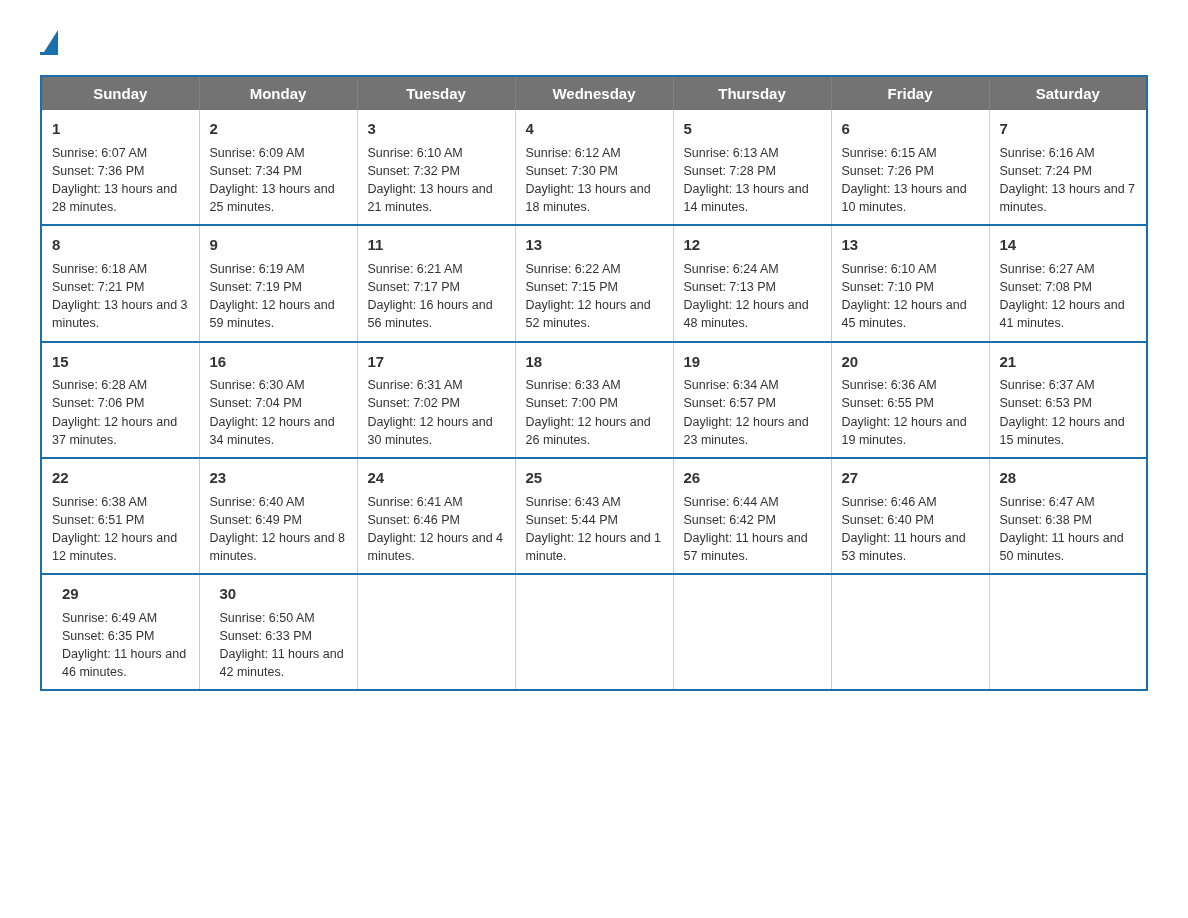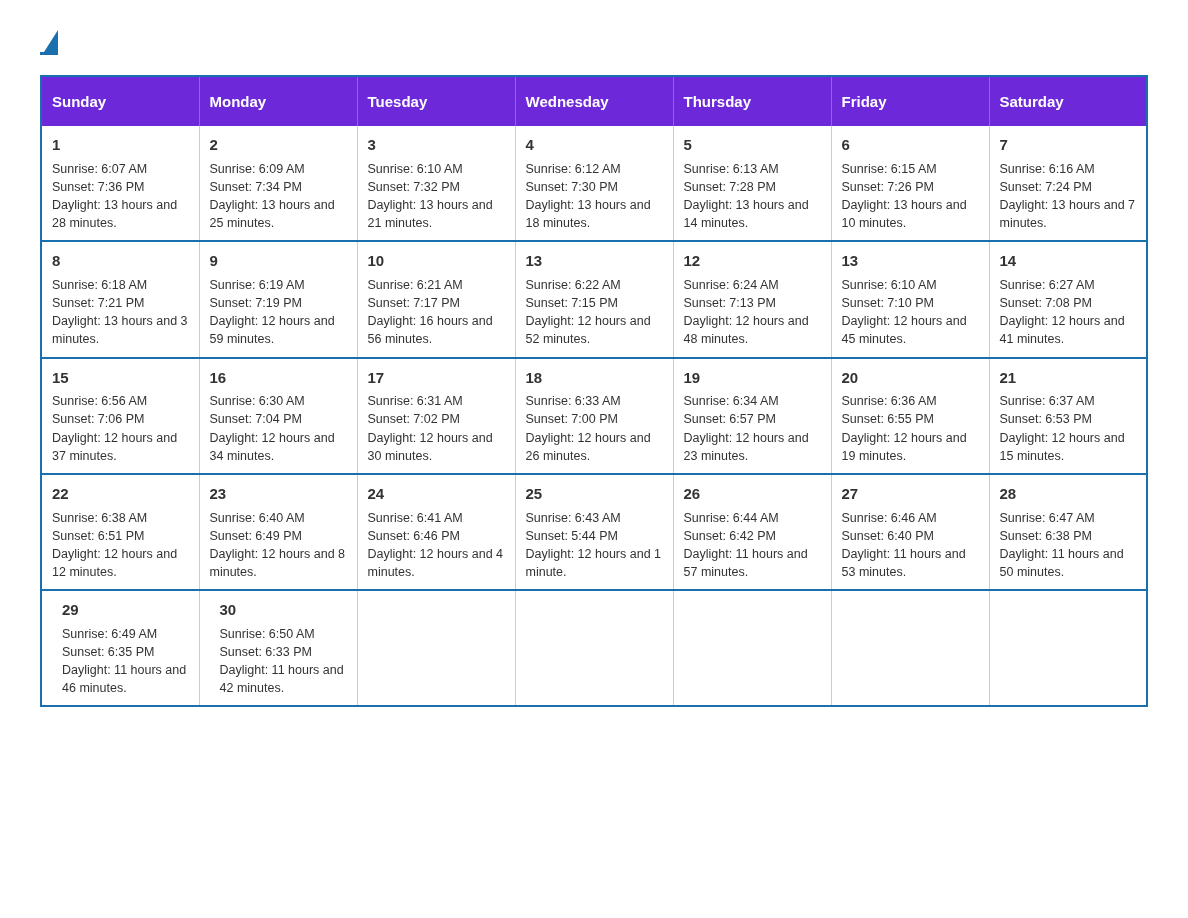--- a/index.html
+++ b/index.html
@@ -64,26 +64,26 @@
       font-size: 22px;
       color: #333;
       font-style: italic;
     }
     .calendar {
       width: 100%;
       border-collapse: collapse;
       border: 2px solid #1a6faf;
     }
     .calendar th {
-      background-color: #6d28d9;
+      background-color: #737373;
       color: #fff;
       font-size: 15px;
       font-weight: bold;
-      padding: 16px 10px;
-      text-align: left;
+      padding: 8px 10px;
+      text-align: center;
       border-right: 1px solid #4a8fc0;
     }
     .calendar th:last-child { border-right: none; }
     .calendar td {
       vertical-align: top;
       padding: 8px 10px;
       font-size: 12.5px;
       color: #333;
       border-right: 1px solid #ccc;
       border-bottom: 2px solid #1a6faf;
@@ -138,28 +138,28 @@
         <td><span class="day-num">2</span><span>Sunrise: 6:09 AM</span><br><span>Sunset: 7:34 PM</span><br><span>Daylight: 13 hours and 25 minutes.</span></td>
         <td><span class="day-num">3</span><span>Sunrise: 6:10 AM</span><br><span>Sunset: 7:32 PM</span><br><span>Daylight: 13 hours and 21 minutes.</span></td>
         <td><span class="day-num">4</span><span>Sunrise: 6:12 AM</span><br><span>Sunset: 7:30 PM</span><br><span>Daylight: 13 hours and 18 minutes.</span></td>
         <td><span class="day-num">5</span><span>Sunrise: 6:13 AM</span><br><span>Sunset: 7:28 PM</span><br><span>Daylight: 13 hours and 14 minutes.</span></td>
         <td><span class="day-num">6</span><span>Sunrise: 6:15 AM</span><br><span>Sunset: 7:26 PM</span><br><span>Daylight: 13 hours and 10 minutes.</span></td>
         <td><span class="day-num">7</span><span>Sunrise: 6:16 AM</span><br><span>Sunset: 7:24 PM</span><br><span>Daylight: 13 hours and 7 minutes.</span></td>
       </tr>
       <tr>
         <td><span class="day-num">8</span><span>Sunrise: 6:18 AM</span><br><span>Sunset: 7:21 PM</span><br><span>Daylight: 13 hours and 3 minutes.</span></td>
         <td><span class="day-num">9</span><span>Sunrise: 6:19 AM</span><br><span>Sunset: 7:19 PM</span><br><span>Daylight: 12 hours and 59 minutes.</span></td>
-        <td><span class="day-num">10</span><span>Sunrise: 6:21 AM</span><br><span>Sunset: 7:17 PM</span><br><span>Daylight: 16 hours and 56 minutes.</span></td>
+        <td><span class="day-num">11</span><span>Sunrise: 6:21 AM</span><br><span>Sunset: 7:17 PM</span><br><span>Daylight: 16 hours and 56 minutes.</span></td>
         <td><span class="day-num">13</span><span>Sunrise: 6:22 AM</span><br><span>Sunset: 7:15 PM</span><br><span>Daylight: 12 hours and 52 minutes.</span></td>
         <td><span class="day-num">12</span><span>Sunrise: 6:24 AM</span><br><span>Sunset: 7:13 PM</span><br><span>Daylight: 12 hours and 48 minutes.</span></td>
         <td><span class="day-num">13</span><span>Sunrise: 6:10 AM</span><br><span>Sunset: 7:10 PM</span><br><span>Daylight: 12 hours and 45 minutes.</span></td>
         <td><span class="day-num">14</span><span>Sunrise: 6:27 AM</span><br><span>Sunset: 7:08 PM</span><br><span>Daylight: 12 hours and 41 minutes.</span></td>
       </tr>
       <tr>
-        <td><span class="day-num">15</span><span>Sunrise: 6:56 AM</span><br><span>Sunset: 7:06 PM</span><br><span>Daylight: 12 hours and 37 minutes.</span></td>
+        <td><span class="day-num">15</span><span>Sunrise: 6:28 AM</span><br><span>Sunset: 7:06 PM</span><br><span>Daylight: 12 hours and 37 minutes.</span></td>
         <td><span class="day-num">16</span><span>Sunrise: 6:30 AM</span><br><span>Sunset: 7:04 PM</span><br><span>Daylight: 12 hours and 34 minutes.</span></td>
         <td><span class="day-num">17</span><span>Sunrise: 6:31 AM</span><br><span>Sunset: 7:02 PM</span><br><span>Daylight: 12 hours and 30 minutes.</span></td>
         <td><span class="day-num">18</span><span>Sunrise: 6:33 AM</span><br><span>Sunset: 7:00 PM</span><br><span>Daylight: 12 hours and 26 minutes.</span></td>
         <td><span class="day-num">19</span><span>Sunrise: 6:34 AM</span><br><span>Sunset: 6:57 PM</span><br><span>Daylight: 12 hours and 23 minutes.</span></td>
         <td><span class="day-num">20</span><span>Sunrise: 6:36 AM</span><br><span>Sunset: 6:55 PM</span><br><span>Daylight: 12 hours and 19 minutes.</span></td>
         <td><span class="day-num">21</span><span>Sunrise: 6:37 AM</span><br><span>Sunset: 6:53 PM</span><br><span>Daylight: 12 hours and 15 minutes.</span></td>
       </tr>
       <tr>
         <td><span class="day-num">22</span><span>Sunrise: 6:38 AM</span><br><span>Sunset: 6:51 PM</span><br><span>Daylight: 12 hours and 12 minutes.</span></td>
         <td><span class="day-num">23</span><span>Sunrise: 6:40 AM</span><br><span>Sunset: 6:49 PM</span><br><span>Daylight: 12 hours and 8 minutes.</span></td>

